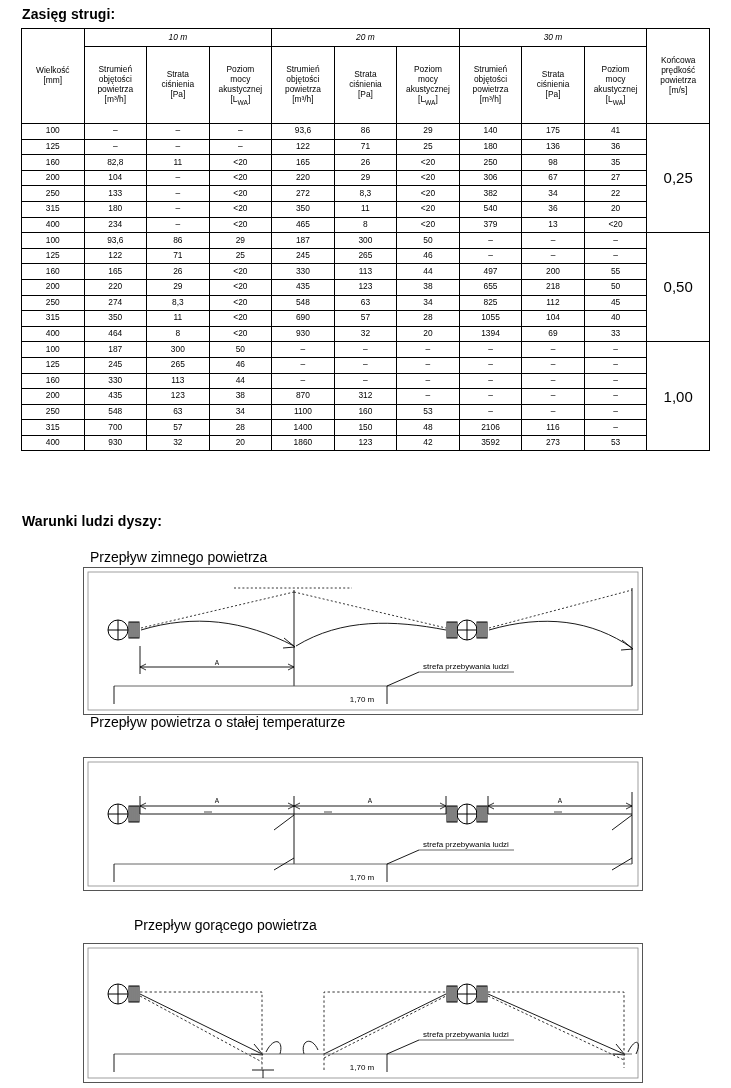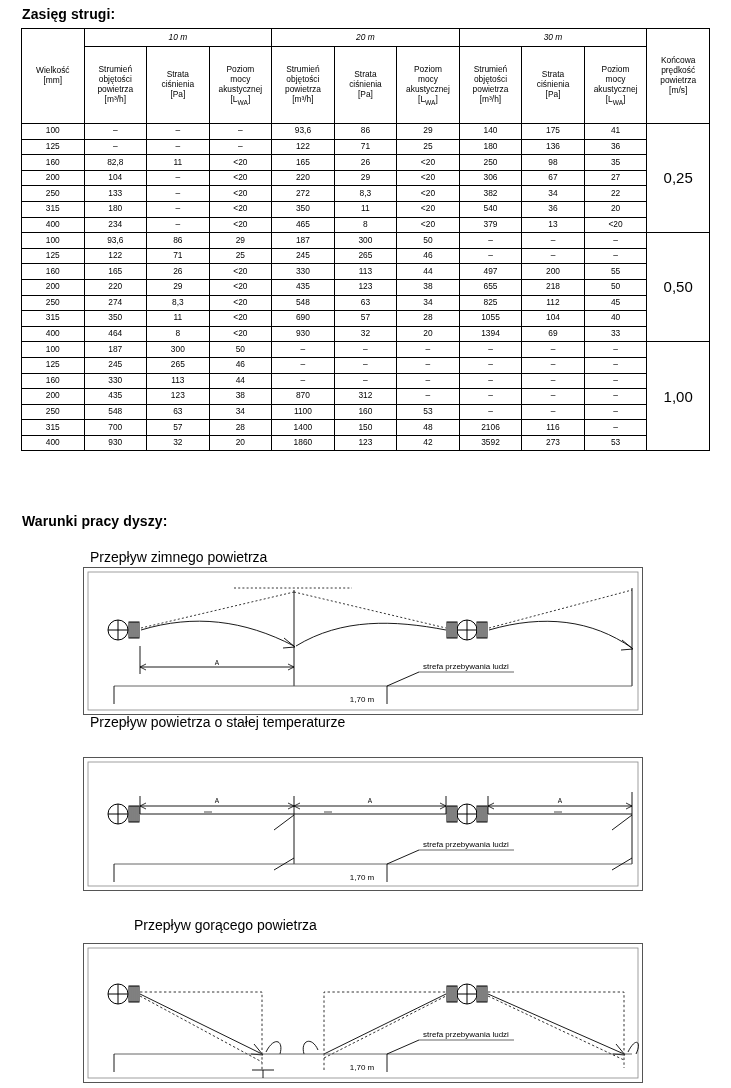--- a/index.html
+++ b/index.html
@@ -427,21 +427,21 @@
         <td class="data-cell">1860</td>
         <td class="data-cell">123</td>
         <td class="data-cell">42</td>
         <td class="data-cell">3592</td>
         <td class="data-cell">273</td>
         <td class="data-cell">53</td>
       </tr>
     </tbody>
 </table>
 
-<div class="section-title" id="title-warunki">Warunki pracy dyszy:</div>
+<div class="section-title" id="title-warunki">Warunki ludzi dyszy:</div>
 
 <div class="diagram-caption" id="cap-1">Przepływ zimnego powietrza</div>
 
 <div class="diagram-box" id="diagram-1">
   <svg viewBox="0 0 558 146" width="558" height="146">
     <g fill="none" stroke="#000" stroke-width="0.9">
 
       <rect x="4" y="4" width="550" height="138" stroke="#888" stroke-width="0.8"></rect>
 
       <g stroke-width="1">

